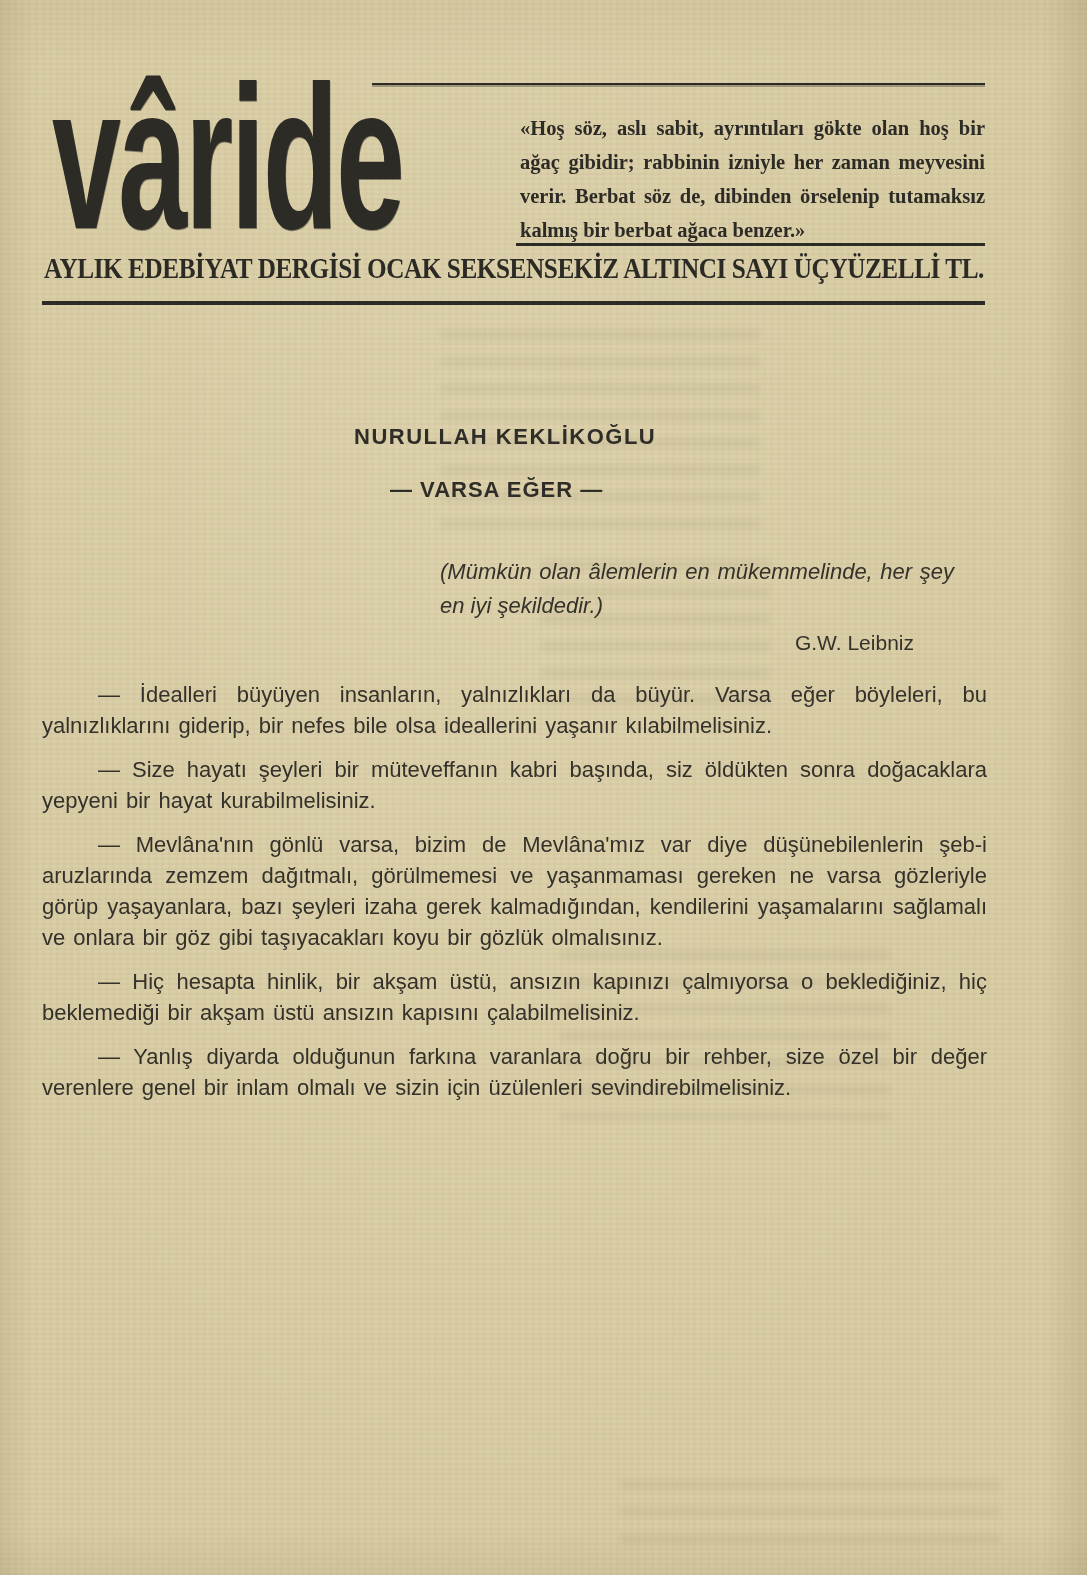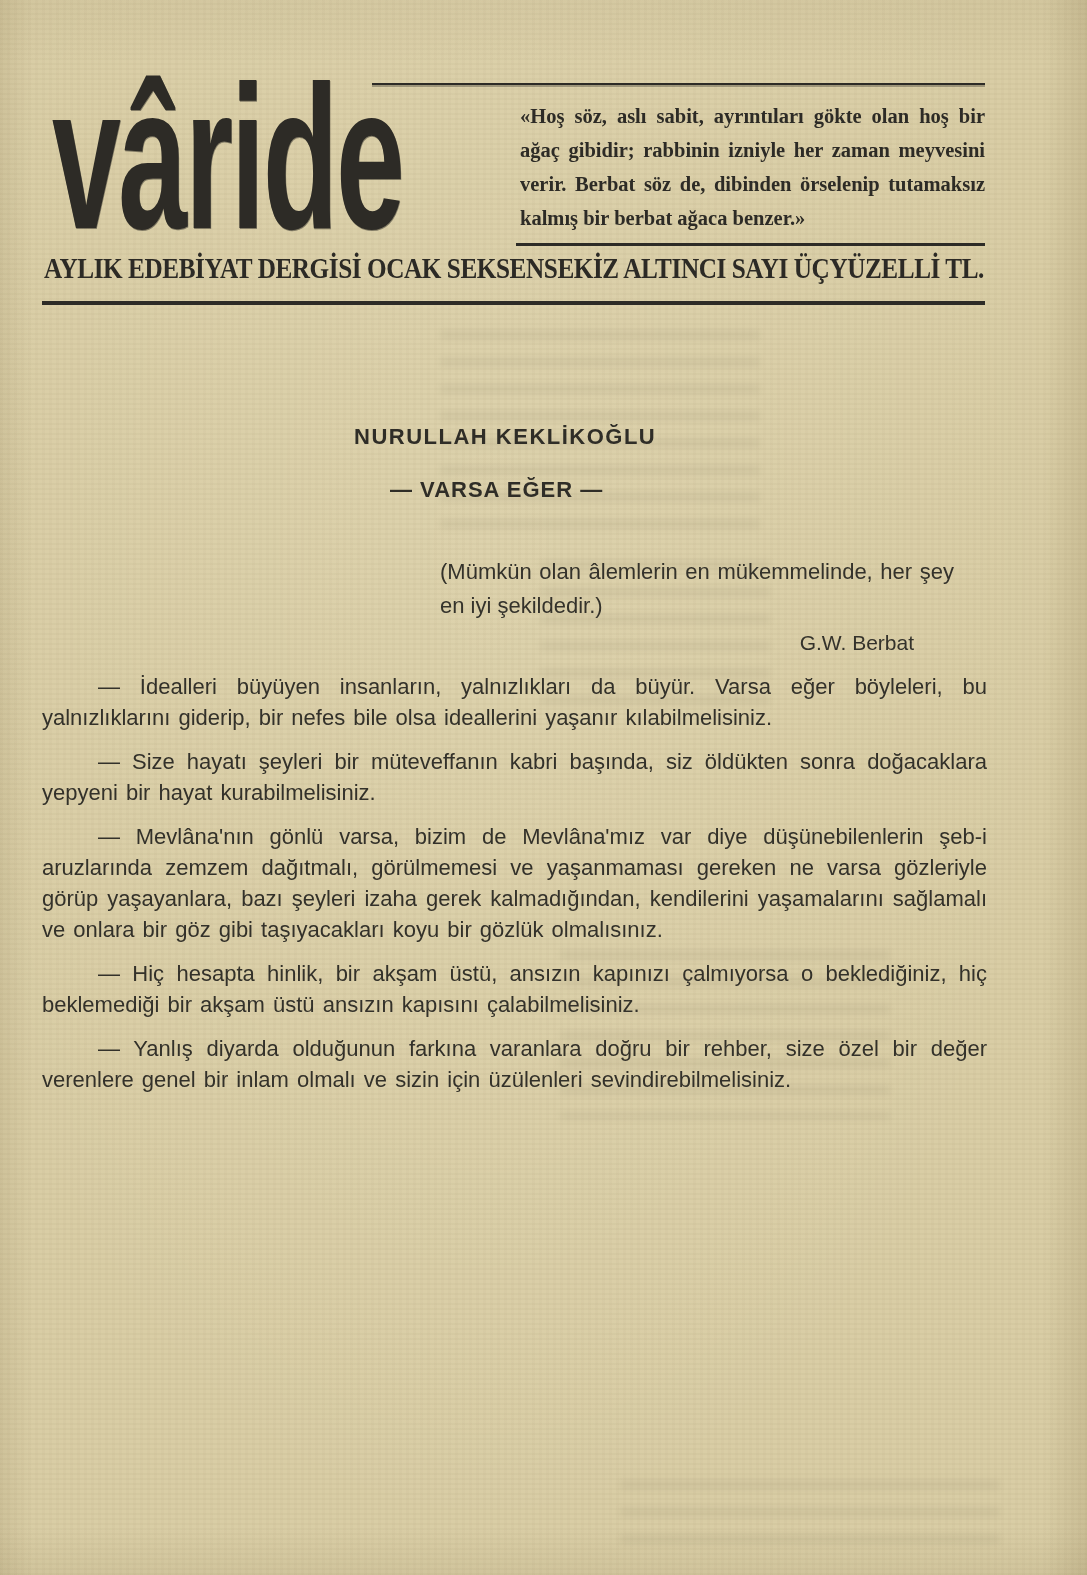--- a/index.html
+++ b/index.html
@@ -36,21 +36,21 @@
     letter-spacing:-4px;color:#2d2b26;
     transform:scale(0.62,1.02);transform-origin:top left;
     text-shadow:1px 1px 0 rgba(45,43,38,0.5);
     white-space:nowrap;
   }
   .top-rule{
     position:absolute;left:372px;top:83px;width:613px;height:0;
     border-top:2px solid #2d2b26;box-shadow:0 2px 0 rgba(45,43,38,0.35);
   }
   .mast-quote{
-    position:absolute;left:520px;top:99px;width:465px;
+    position:absolute;left:520px;top:111px;width:465px;
     font-family:"Liberation Serif", serif;font-weight:700;
     font-size:20.5px;line-height:34px;text-align:justify;color:#2d2b26;
   }
   .mid-rule{
     position:absolute;left:516px;top:243px;width:469px;height:0;
     border-top:3px solid #2d2b26;
   }
   .tagline{
     position:absolute;left:44px;top:252px;width:941px;
     font-family:"Liberation Serif", serif;font-weight:700;
@@ -66,23 +66,23 @@
   .author{
     margin:112px 0 4px 312px;
     font-weight:700;font-size:22px;letter-spacing:1.5px;color:#2f2d27;
   }
   .title{
     margin:27px 0 18px 348px;
     font-weight:700;font-size:22px;letter-spacing:1px;color:#2f2d27;
   }
   .epigraph{margin:52px 33px 0 398px;}
   .epigraph .fr{font-size:22px;line-height:34px;text-align:justify;}
-  .epigraph .tr{font-size:22px;line-height:34px;text-align:justify;margin-top:23px;}
+  .epigraph .tr{font-size:22px;line-height:34px;text-align:justify;margin-top:23px;font-style:italic;}
   .epigraph .attrib{font-size:21px;text-align:right;margin-top:8px;padding-right:40px;}
-  .bodytext{margin-top:16px;}
+  .bodytext{margin-top:24px;}
   .bodytext p{
     font-size:22px;line-height:31px;text-align:justify;
     text-indent:56px;margin:0 0 13px 0;word-spacing:2px;color:#33312a;
   }
 </style>
 </head>
 <body>
 
 <div class="grain"></div>
 <div class="vignette"></div>
@@ -100,21 +100,21 @@
   <div class="tagline">AYLIK EDEBİYAT DERGİSİ OCAK SEKSENSEKİZ ALTINCI SAYI ÜÇYÜZELLİ TL.</div>
   <div class="bottom-rule"></div>
 </div>
 
 <div class="main">
   <div class="author">NURULLAH KEKLİKOĞLU</div>
   <div class="title">— VARSA EĞER —</div>
 
   <div class="epigraph">
     <div class="tr">(Mümkün olan âlemlerin en mükemmelinde, her şey en iyi şekildedir.)</div>
-    <div class="attrib">G.W. Berbat</div>
+    <div class="attrib">G.W. Leibniz</div>
   </div>
 
   <div class="bodytext">
     <p>— İdealleri büyüyen insanların, yalnızlıkları da büyür. Varsa eğer böyleleri, bu yalnızlıklarını giderip, bir nefes bile olsa ideallerini yaşanır kılabilmelisiniz.</p>
     <p>— Size hayatı şeyleri bir müteveffanın kabri başında, siz öldükten sonra doğacaklara yepyeni bir hayat kurabilmelisiniz.</p>
     <p>— Mevlâna'nın gönlü varsa, bizim de Mevlâna'mız var diye düşünebilenlerin şeb-i aruzlarında zemzem dağıtmalı, görülmemesi ve yaşanmaması gereken ne varsa gözleriyle görüp yaşayanlara, bazı şeyleri izaha gerek kalmadığından, kendilerini yaşamalarını sağlamalı ve onlara bir göz gibi taşıyacakları koyu bir gözlük olmalısınız.</p>
     <p>— Hiç hesapta hinlik, bir akşam üstü, ansızın kapınızı çalmıyorsa o beklediğiniz, hiç beklemediği bir akşam üstü ansızın kapısını çalabilmelisiniz.</p>
     <p>— Yanlış diyarda olduğunun farkına varanlara doğru bir rehber, size özel bir değer verenlere genel bir inlam olmalı ve sizin için üzülenleri sevindirebilmelisiniz.</p>
   </div>
 </div>

